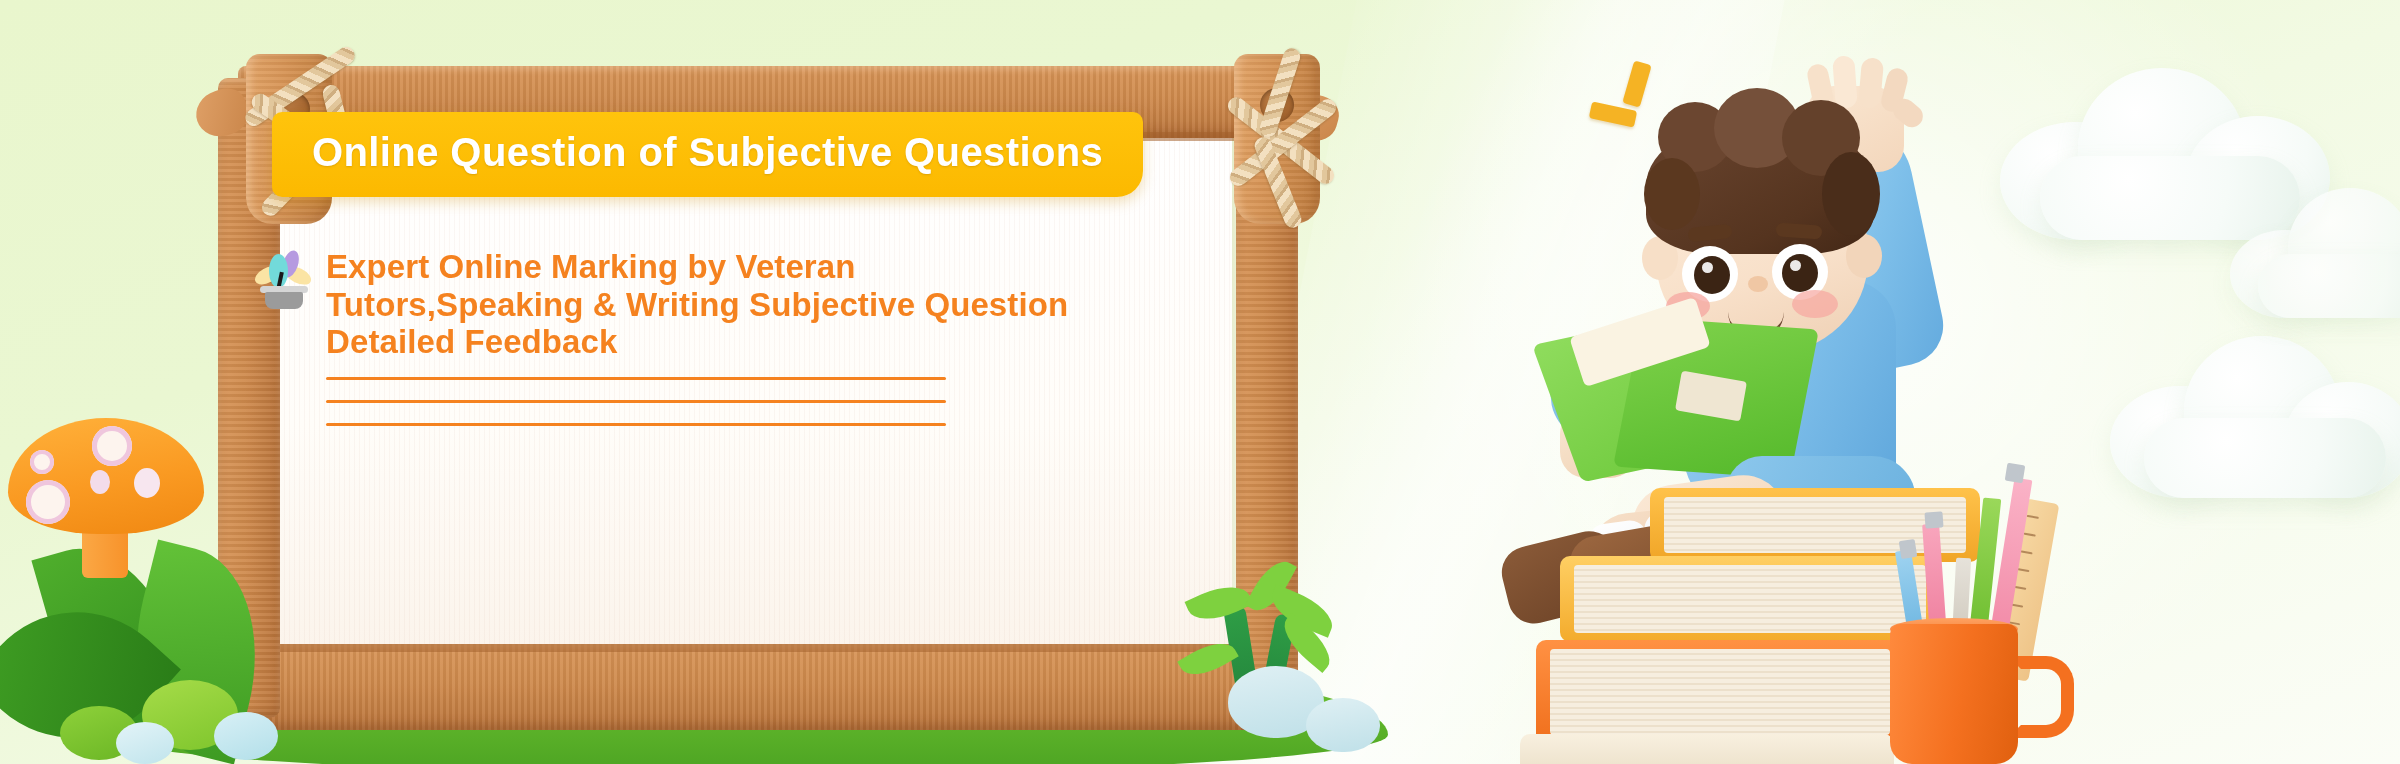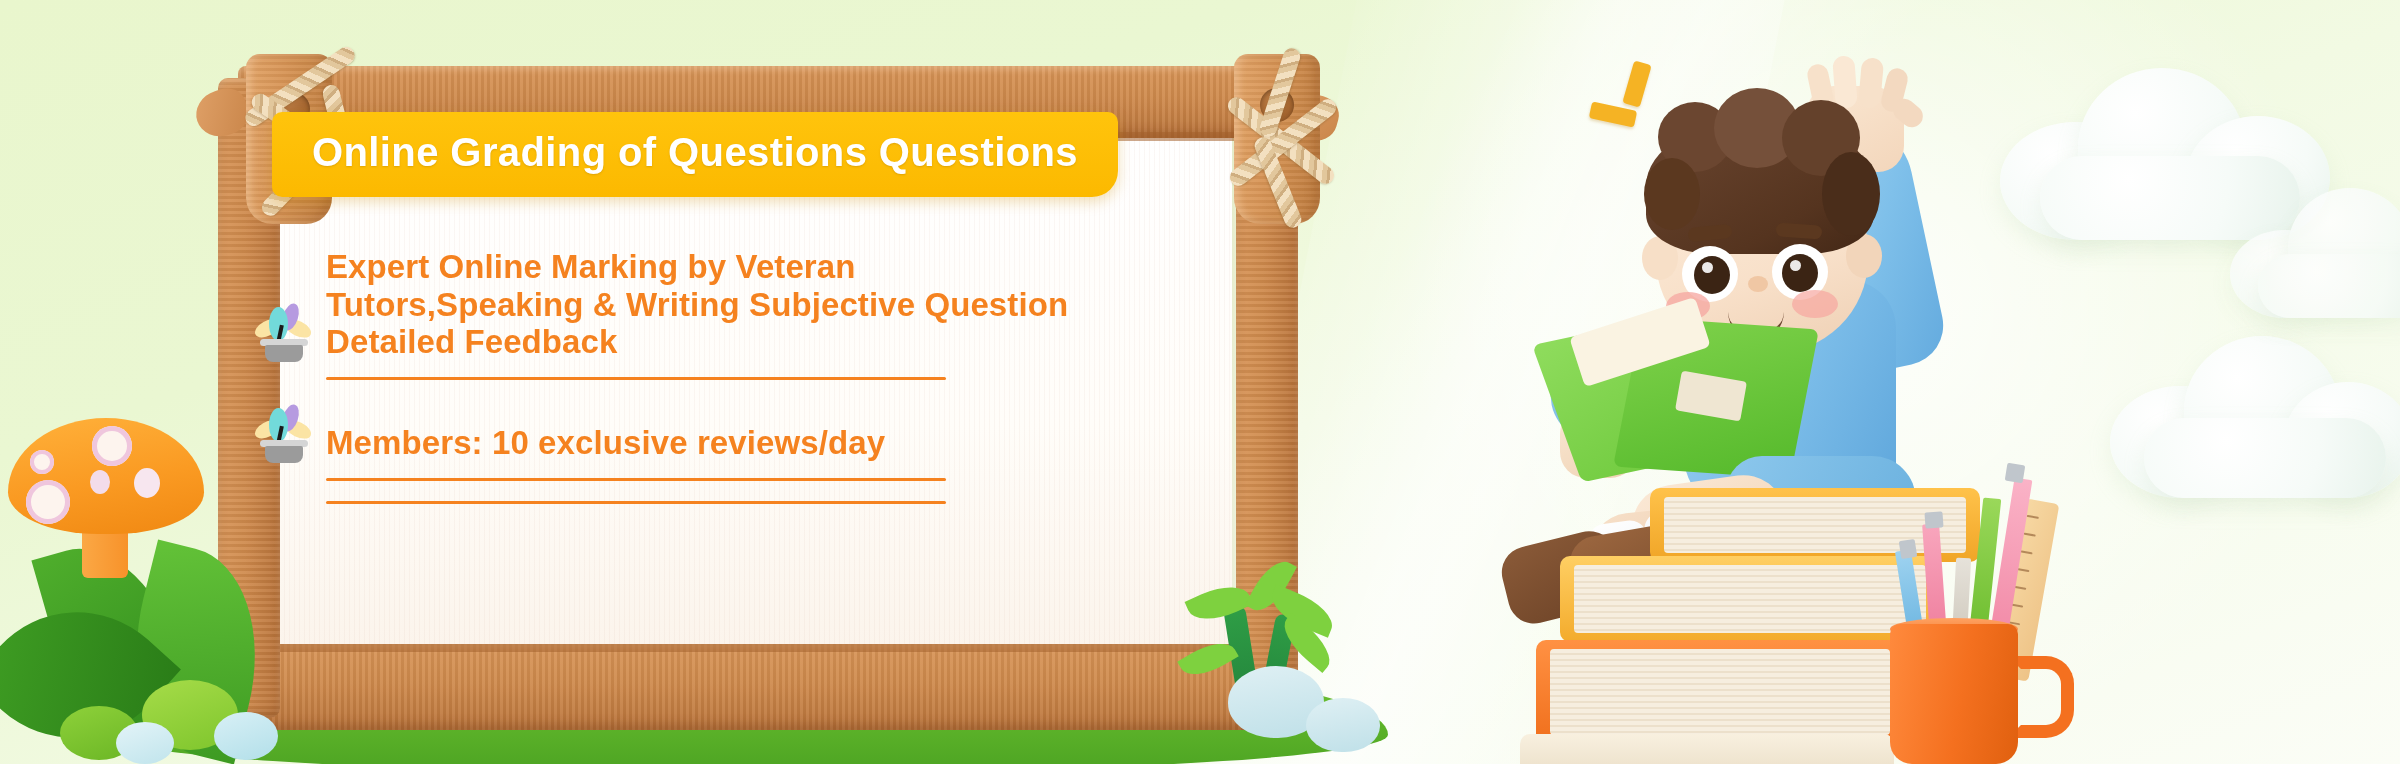--- a/index.html
+++ b/index.html
@@ -121,21 +121,21 @@
     box-shadow:0 5px 14px rgba(205,140,0,.28);
   }
   #title-chip .t{
     color:#ffffff;font-size:40px;font-weight:bold;letter-spacing:.4px;
     font-family:"Liberation Sans", sans-serif;
     text-shadow:0 1px 2px rgba(170,115,0,.35);
     white-space:nowrap;
   }
   
   #features{position:absolute;left:252px;top:240px;width:880px;}
-  .feature{position:relative;display:flex;align-items:flex-end;}
+  .feature{position:relative;display:flex;align-items:flex-start;}
   .feature .txt{
     color:#f5821f;font-size:33px;font-weight:bold;line-height:1.14;
     letter-spacing:.1px;padding-top:2px;
   }
   .divider{
     height:3px;background:#f5821f;border-radius:2px;margin:16px 0 20px 70px;width:620px;
   }
   .divider.d2{width:620px;}
   .divider.d3{width:620px;}
   
@@ -247,51 +247,39 @@
 
       <div class="nub" style="left:1096px;top:46px;transform:rotate(16deg);"></div>
       <div class="post right"></div>
       <div class="peg" style="left:1070px;top:40px;"></div>
       <div class="rope" style="left:1026px;top:84px;width:130px;transform:rotate(38deg);"></div>
       <div class="rope" style="left:1028px;top:86px;width:130px;transform:rotate(-38deg);"></div>
       <div class="rope" style="left:1040px;top:126px;width:96px;transform:rotate(68deg);"></div>
       <div class="rope" style="left:1044px;top:36px;width:92px;transform:rotate(-72deg);"></div>
 
       <div id="title-chip" style="left:82px;top:64px;">
-        <div class="t">Online Grading of Questions Questions</div>
+        <div class="t">Online Question of Subjective Questions</div>
       </div>
 
       <div id="features" style="left:66px;top:198px;">
 
         <div class="feature">
           <div class="plant">
             <span class="leaf l-cream-l"></span>
               <span class="leaf l-cream-r"></span>
             <span class="leaf l-purple"></span>
               <span class="leaf l-teal"></span>
             <span class="stem"></span>
               <span class="rim"></span>
               <span class="pot"></span>
           </div>
           <div class="txt" style="max-width:760px;">Expert Online Marking by Veteran Tutors,Speaking &amp; Writing Subjective Question Detailed Feedback</div>
         </div>
         <div class="divider"></div>
 
-        <div class="feature">
-          <div class="plant">
-            <span class="leaf l-cream-l"></span>
-              <span class="leaf l-cream-r"></span>
-            <span class="leaf l-purple"></span>
-              <span class="leaf l-teal"></span>
-            <span class="stem"></span>
-              <span class="rim"></span>
-              <span class="pot"></span>
-          </div>
-          <div class="txt" style="max-width:760px;">Members: 10 exclusive reviews/day</div>
-        </div>
         <div class="divider d2"></div>
 
         <div class="divider d3"></div>
 
       </div>
     </div>
   </div>
 
   <div class="bigleaf" style="left:58px;top:540px;width:120px;height:210px;background:linear-gradient(160deg,#4fae2c 0%,#2f8a1c 100%);transform:rotate(-16deg);"></div>
   <div class="bigleaf" style="left:132px;top:552px;width:128px;height:200px;background:linear-gradient(160deg,#63c238 0%,#3d9a22 100%);transform:rotate(14deg);"></div>

